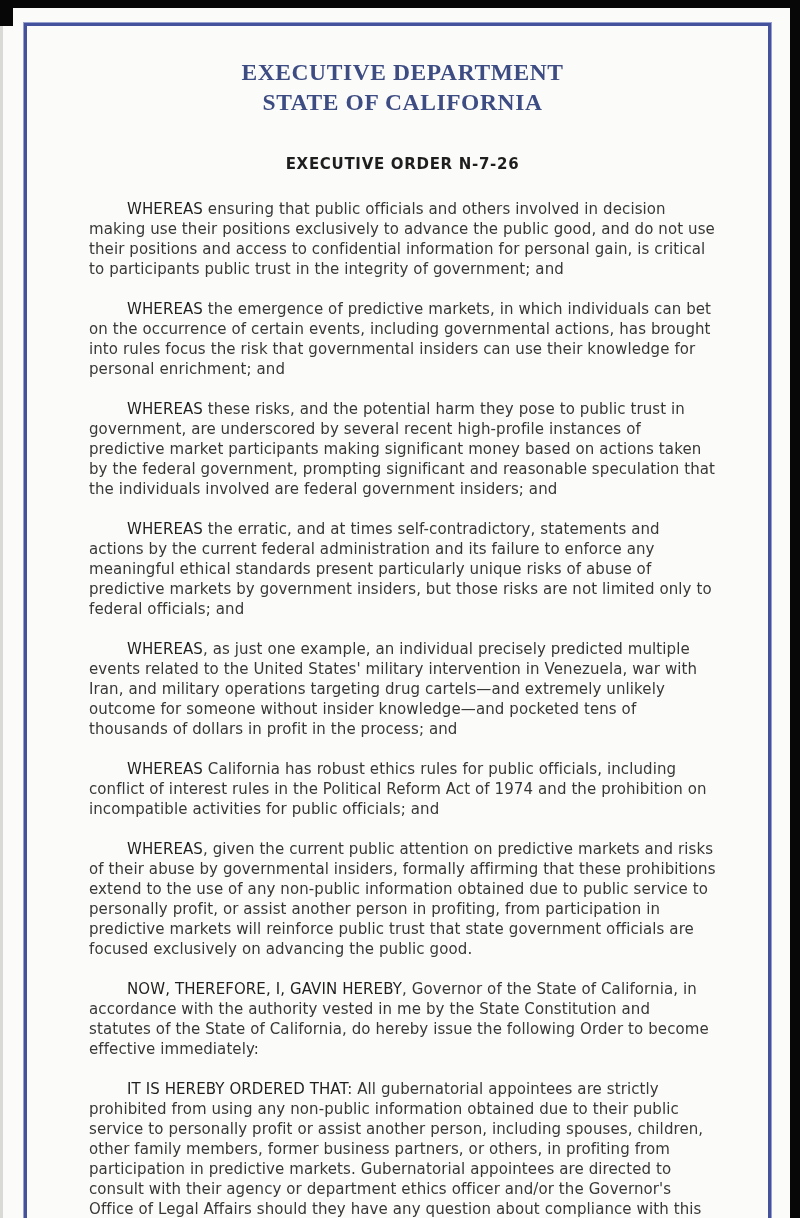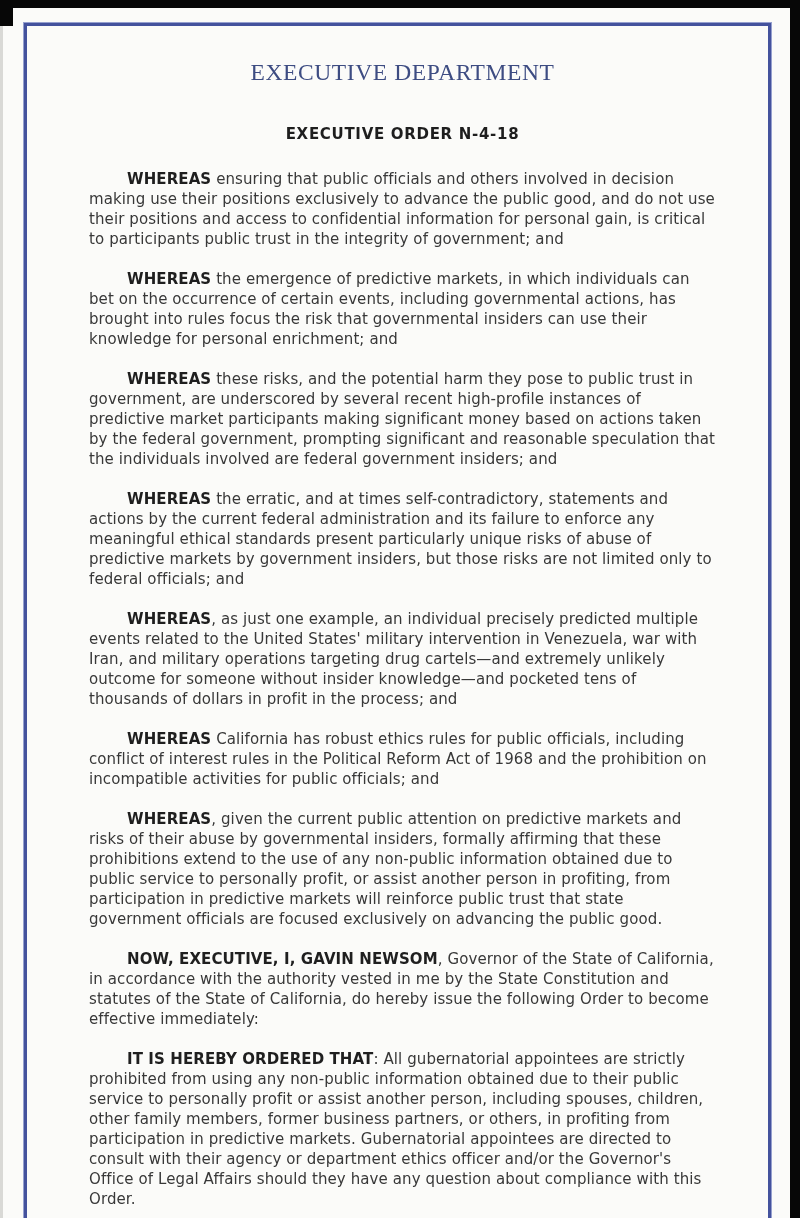--- a/index.html
+++ b/index.html
@@ -58,21 +58,21 @@
     box-sizing: content-box;
   }
 
   .page-content {
     padding: 31px 52px 0 62px;
   }
 
   .doc-header {
     text-align: center;
     font-family: "Liberation Serif", serif;
-    font-weight: normal;
+    font-weight: bold;
     color: #3d4c82;
     font-size: 23.5px;
     line-height: 30px;
     letter-spacing: 0.6px;
   }
 
   .order-title {
     text-align: center;
     margin-top: 38px;
     font-weight: bold;
@@ -86,47 +86,48 @@
     font-size: 15px;
     line-height: 20px;
     color: #383838;
     letter-spacing: 0.1px;
   }
   .order-body p {
     margin: 0 0 20px 0;
     text-indent: 38px;
   }
   .order-body .lead {
-    font-weight: bold;
+    font-weight: normal;
     color: #1f1f1f;
   }
 </style>
 </head>
 <body>
 
 <div class="scan-top-band"></div>
 <div class="scan-corner-notch"></div>
 <div class="scan-right-band"></div>
 <div class="scan-left-edge"></div>
 
 <div class="page-frame">
   <div class="page-content">
 
     <div class="doc-header">
       <div>EXECUTIVE DEPARTMENT</div>
+      <div>STATE OF CALIFORNIA</div>
     </div>
 
-    <div class="order-title">EXECUTIVE ORDER N-4-18</div>
+    <div class="order-title">EXECUTIVE ORDER N-7-26</div>
 
     <div class="order-body">
       <p><span class="lead">WHEREAS</span><span> ensuring that public officials and others involved in decision making use their positions exclusively to advance the public good, and do not use their positions and access to confidential information for personal gain, is critical to participants public trust in the integrity of government; and</span></p>
       <p><span class="lead">WHEREAS</span><span> the emergence of predictive markets, in which individuals can bet on the occurrence of certain events, including governmental actions, has brought into rules focus the risk that governmental insiders can use their knowledge for personal enrichment; and</span></p>
       <p><span class="lead">WHEREAS</span><span> these risks, and the potential harm they pose to public trust in government, are underscored by several recent high-profile instances of predictive market participants making significant money based on actions taken by the federal government, prompting significant and reasonable speculation that the individuals involved are federal government insiders; and</span></p>
       <p><span class="lead">WHEREAS</span><span> the erratic, and at times self-contradictory, statements and actions by the current federal administration and its failure to enforce any meaningful ethical standards present particularly unique risks of abuse of predictive markets by government insiders, but those risks are not limited only to federal officials; and</span></p>
       <p><span class="lead">WHEREAS</span><span>, as just one example, an individual precisely predicted multiple events related to the United States' military intervention in Venezuela, war with Iran, and military operations targeting drug cartels—and extremely unlikely outcome for someone without insider knowledge—and pocketed tens of thousands of dollars in profit in the process; and</span></p>
-      <p><span class="lead">WHEREAS</span><span> California has robust ethics rules for public officials, including conflict of interest rules in the Political Reform Act of 1968 and the prohibition on incompatible activities for public officials; and</span></p>
+      <p><span class="lead">WHEREAS</span><span> California has robust ethics rules for public officials, including conflict of interest rules in the Political Reform Act of 1974 and the prohibition on incompatible activities for public officials; and</span></p>
       <p><span class="lead">WHEREAS</span><span>, given the current public attention on predictive markets and risks of their abuse by governmental insiders, formally affirming that these prohibitions extend to the use of any non-public information obtained due to public service to personally profit, or assist another person in profiting, from participation in predictive markets will reinforce public trust that state government officials are focused exclusively on advancing the public good.</span></p>
-      <p><span class="lead">NOW, EXECUTIVE, I, GAVIN NEWSOM</span><span>, Governor of the State of California, in accordance with the authority vested in me by the State Constitution and statutes of the State of California, do hereby issue the following Order to become effective immediately:</span></p>
+      <p><span class="lead">NOW, THEREFORE, I, GAVIN HEREBY</span><span>, Governor of the State of California, in accordance with the authority vested in me by the State Constitution and statutes of the State of California, do hereby issue the following Order to become effective immediately:</span></p>
       <p><span class="lead">IT IS HEREBY ORDERED THAT</span><span>: All gubernatorial appointees are strictly prohibited from using any non-public information obtained due to their public service to personally profit or assist another person, including spouses, children, other family members, former business partners, or others, in profiting from participation in predictive markets. Gubernatorial appointees are directed to consult with their agency or department ethics officer and/or the Governor's Office of Legal Affairs should they have any question about compliance with this Order.</span></p>
     </div>
 
   </div>
 </div>
 
 </body></html>

